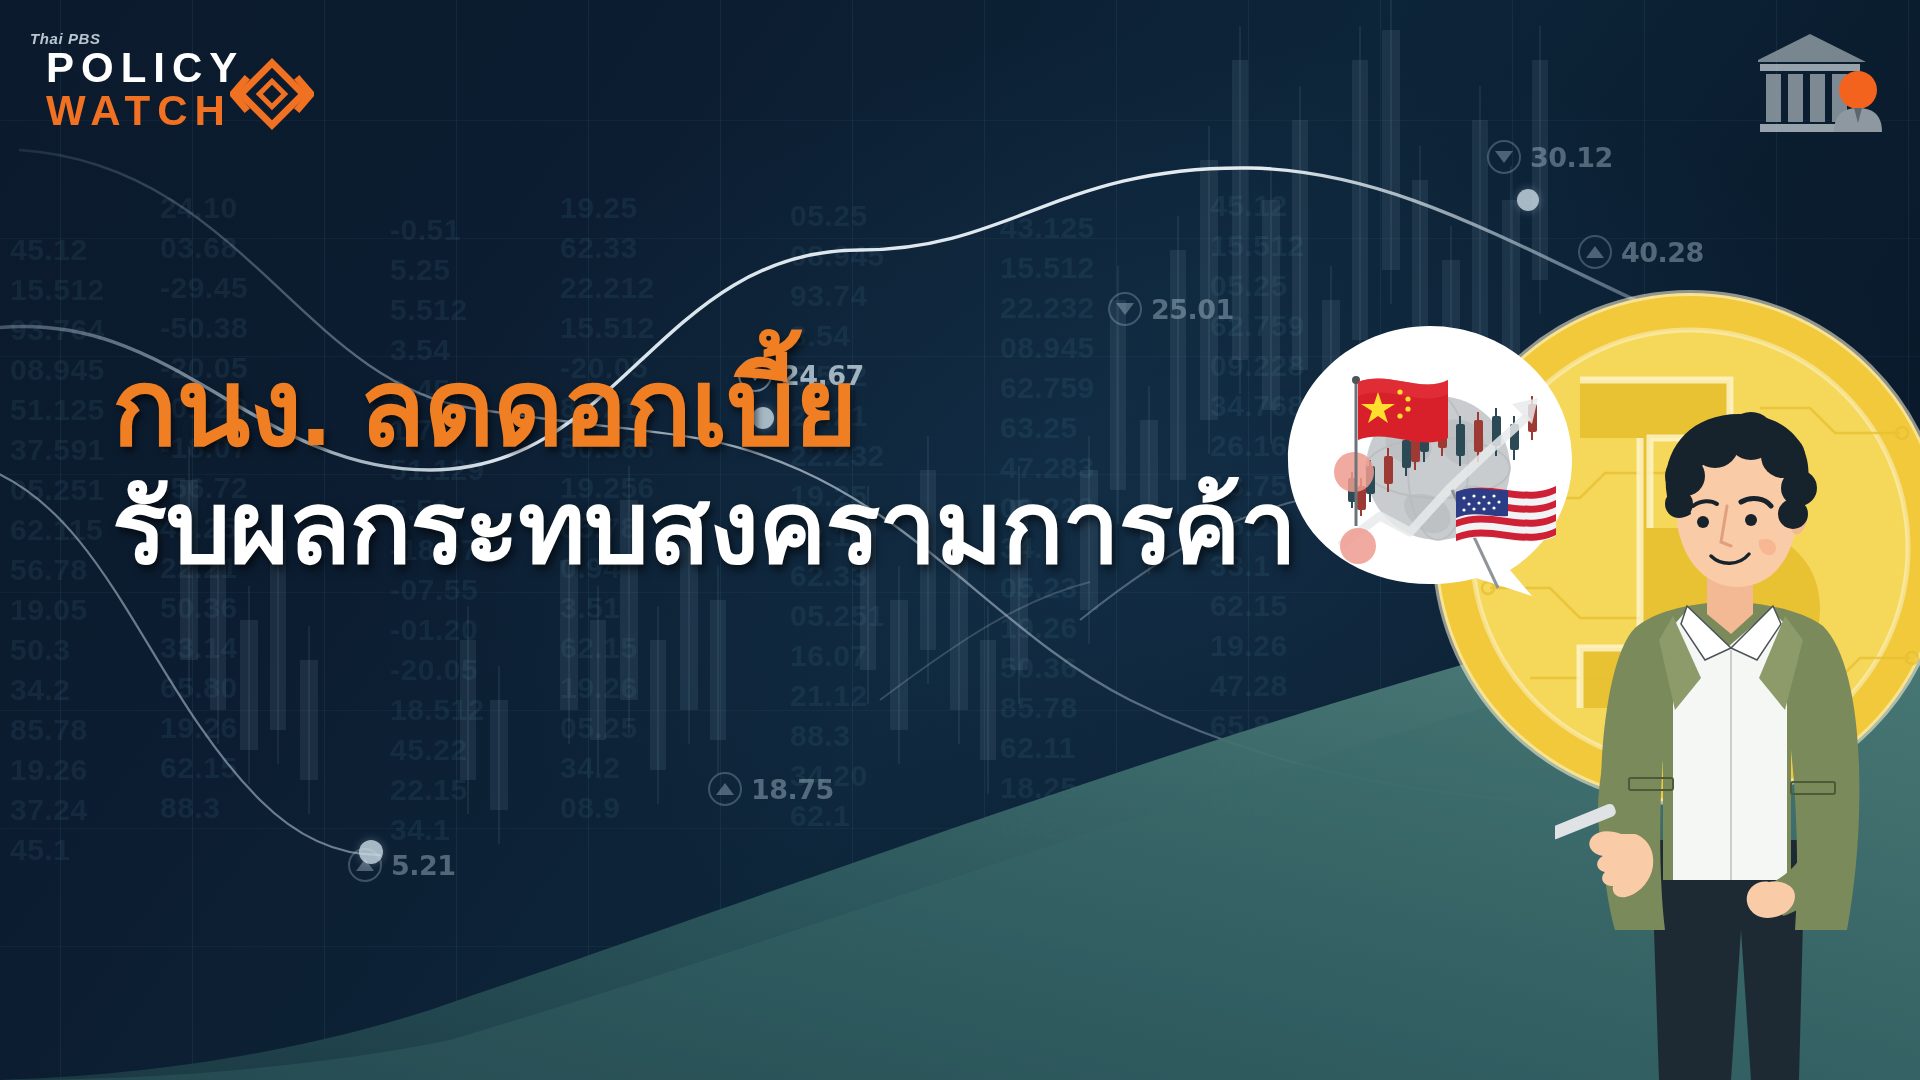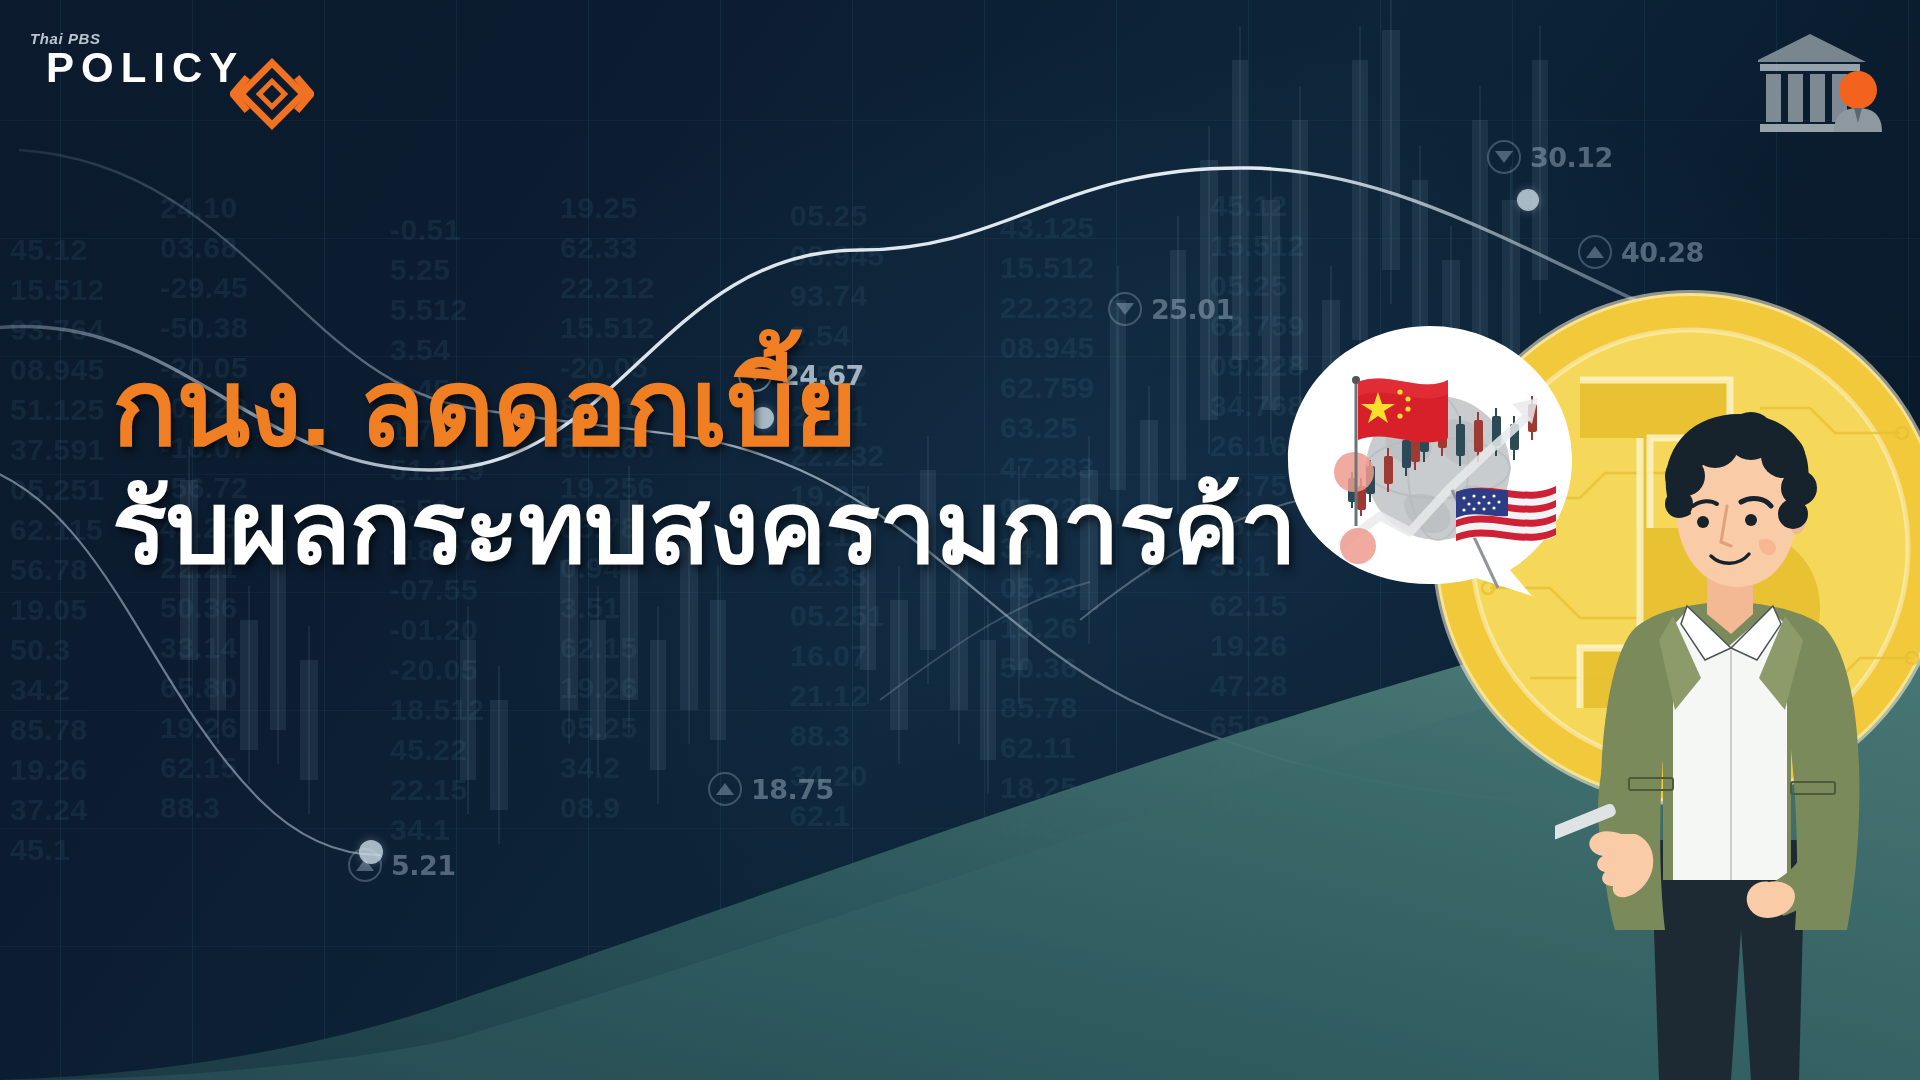--- a/index.html
+++ b/index.html
@@ -408,20 +408,23 @@
     </defs>
     <path d="M 0,1080 L 1920,1080 L 1920,560 C 1500,620 900,850 430,1010 C 280,1058 130,1076 0,1080 Z" fill="url(#gsw)" opacity=".92"></path>
     <path d="M 0,1080 L 1920,1080 L 1920,600 C 1480,680 920,900 450,1040 C 300,1070 140,1080 0,1080 Z" fill="#3a6b6b" opacity=".35"></path>
   </svg>
 
   <div id="logo">
     <div class="logo-thaipbs">Thai PBS</div>
     <div class="logo-row">
       <div class="logo-policy">POLICY</div>
     </div>
+    <div class="logo-row">
+      <div class="logo-watch">WATCH</div>
+    </div>
     <svg id="logo-diamond" width="84" height="84" viewBox="0 0 84 84">
       <g fill="none" stroke="#f07121" stroke-width="7">
         <rect x="20" y="20" width="44" height="44" transform="rotate(45 42 42)"></rect>
       </g>
       <g fill="none" stroke="#f07121" stroke-width="7" stroke-linecap="square">
         <path d="M 15,28 L 3,42 L 15,56"></path>
         <path d="M 69,28 L 81,42 L 69,56"></path>
       </g>
       <rect x="33" y="33" width="18" height="18" transform="rotate(45 42 42)" fill="none" stroke="#f07121" stroke-width="5"></rect>
     </svg>

